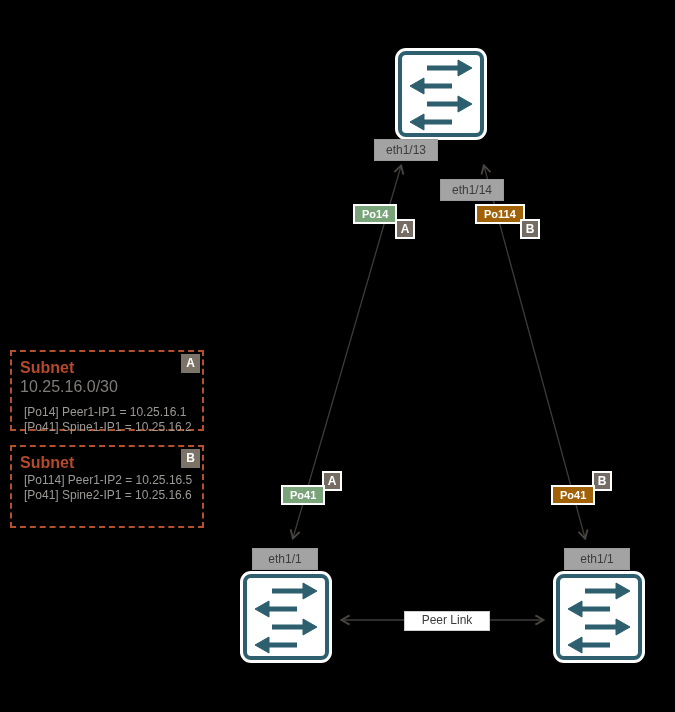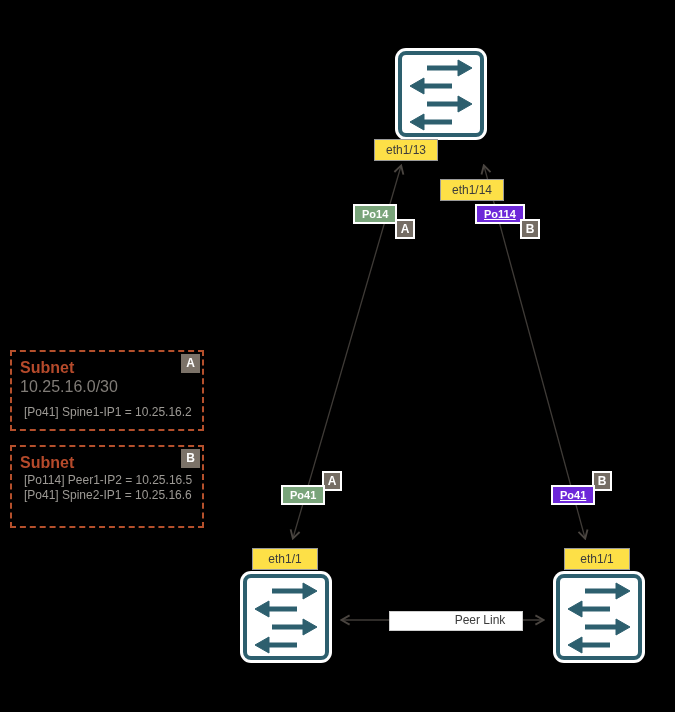--- a/index.html
+++ b/index.html
@@ -13,53 +13,53 @@
     position:absolute;width:78px;height:78px;background:#fff;
     border:4px solid #2d5f6e;border-radius:8px;
     box-shadow:0 0 0 3px #fff;z-index:2;
   }
   .switch svg{display:block;width:78px;height:78px;}
   .sw-top{left:398px;top:51px;}
   .sw-bl{left:243px;top:574px;}
   .sw-br{left:556px;top:574px;}
   
   .ifl{
-    position:absolute;background:#fde047;border:1px solid #9a9a9a;color:#3c3c3c;
+    position:absolute;background:#a3a3a3;border:1px solid #9a9a9a;color:#3c3c3c;
     font-size:12px;text-align:center;line-height:20px;height:20px;z-index:3;
   }
   .ifl-13{left:374px;top:139px;width:62px;}
   .ifl-14{left:440px;top:139px;width:62px;margin-top:40px;}
   .ifl-l1{left:252px;top:548px;width:64px;}
   .ifl-r1{left:564px;top:548px;width:64px;}
   
   .po{
     position:absolute;color:#fff;font-size:11px;font-weight:bold;
     border:2px solid #fff;padding:1px 7px;line-height:14px;z-index:4;
   }
   .po-green{background:#79a47a;}
-  .po-purple{background:#6d28d9;text-decoration:underline;}
+  .po-purple{background:#a16207;}
   .po14{left:353px;top:204px;}
   .po114{left:475px;top:204px;}
   .po41l{left:281px;top:485px;z-index:6;}
   .po41r{left:551px;top:485px;z-index:6;}
   
   .lb{
     position:absolute;width:16px;height:16px;background:#756d64;color:#fff;
     border:2px solid #fff;font-size:12px;font-weight:bold;text-align:center;
     line-height:16px;z-index:5;
   }
   .lb-a-top{left:395px;top:219px;}
   .lb-b-top{left:520px;top:219px;}
   .lb-a-bot{left:322px;top:471px;}
   .lb-b-bot{left:592px;top:471px;}
   
   .peer{
-    position:absolute;left:389px;top:611px;width:84px;height:18px;background:#fff;
+    position:absolute;left:404px;top:611px;width:84px;height:18px;background:#fff;
     border:1px solid #cfcfcf;color:#3c3c3c;font-size:12px;text-align:center;
-    line-height:17px;z-index:3;padding-left:48px;
+    line-height:17px;z-index:3;
   }
   
   .subnet{
     position:absolute;width:190px;background:#000;border:2px dashed #b5502c;
     z-index:3;padding:5px 0 8px 0;
   }
   .subnet-a{left:10px;top:350px;height:64px;}
   .subnet-b{left:10px;top:445px;height:66px;}
   .subnet .ttl{color:#b54a2b;font-size:16px;font-weight:bold;margin:2px 0 1px 8px;}
   .subnet .cidr{color:#807c77;font-size:16px;margin:0 0 9px 8px;}
@@ -125,20 +125,21 @@
   <div class="lb lb-b-top">B</div>
   <div class="lb lb-a-bot">A</div>
   <div class="lb lb-b-bot">B</div>
 
   <div class="peer">Peer Link</div>
 
   <div class="subnet subnet-a">
     <div class="corner">A</div>
     <div class="ttl">Subnet</div>
     <div class="cidr">10.25.16.0/30</div>
+    <div class="entry">[Po14] Peer1-IP1 = 10.25.16.1</div>
     <div class="entry">[Po41] Spine1-IP1 = 10.25.16.2</div>
   </div>
 
   <div class="subnet subnet-b">
     <div class="corner">B</div>
     <div class="ttl">Subnet</div>
     <div class="entry">[Po114] Peer1-IP2 = 10.25.16.5</div>
     <div class="entry">[Po41] Spine2-IP1 = 10.25.16.6</div>
   </div>
 

